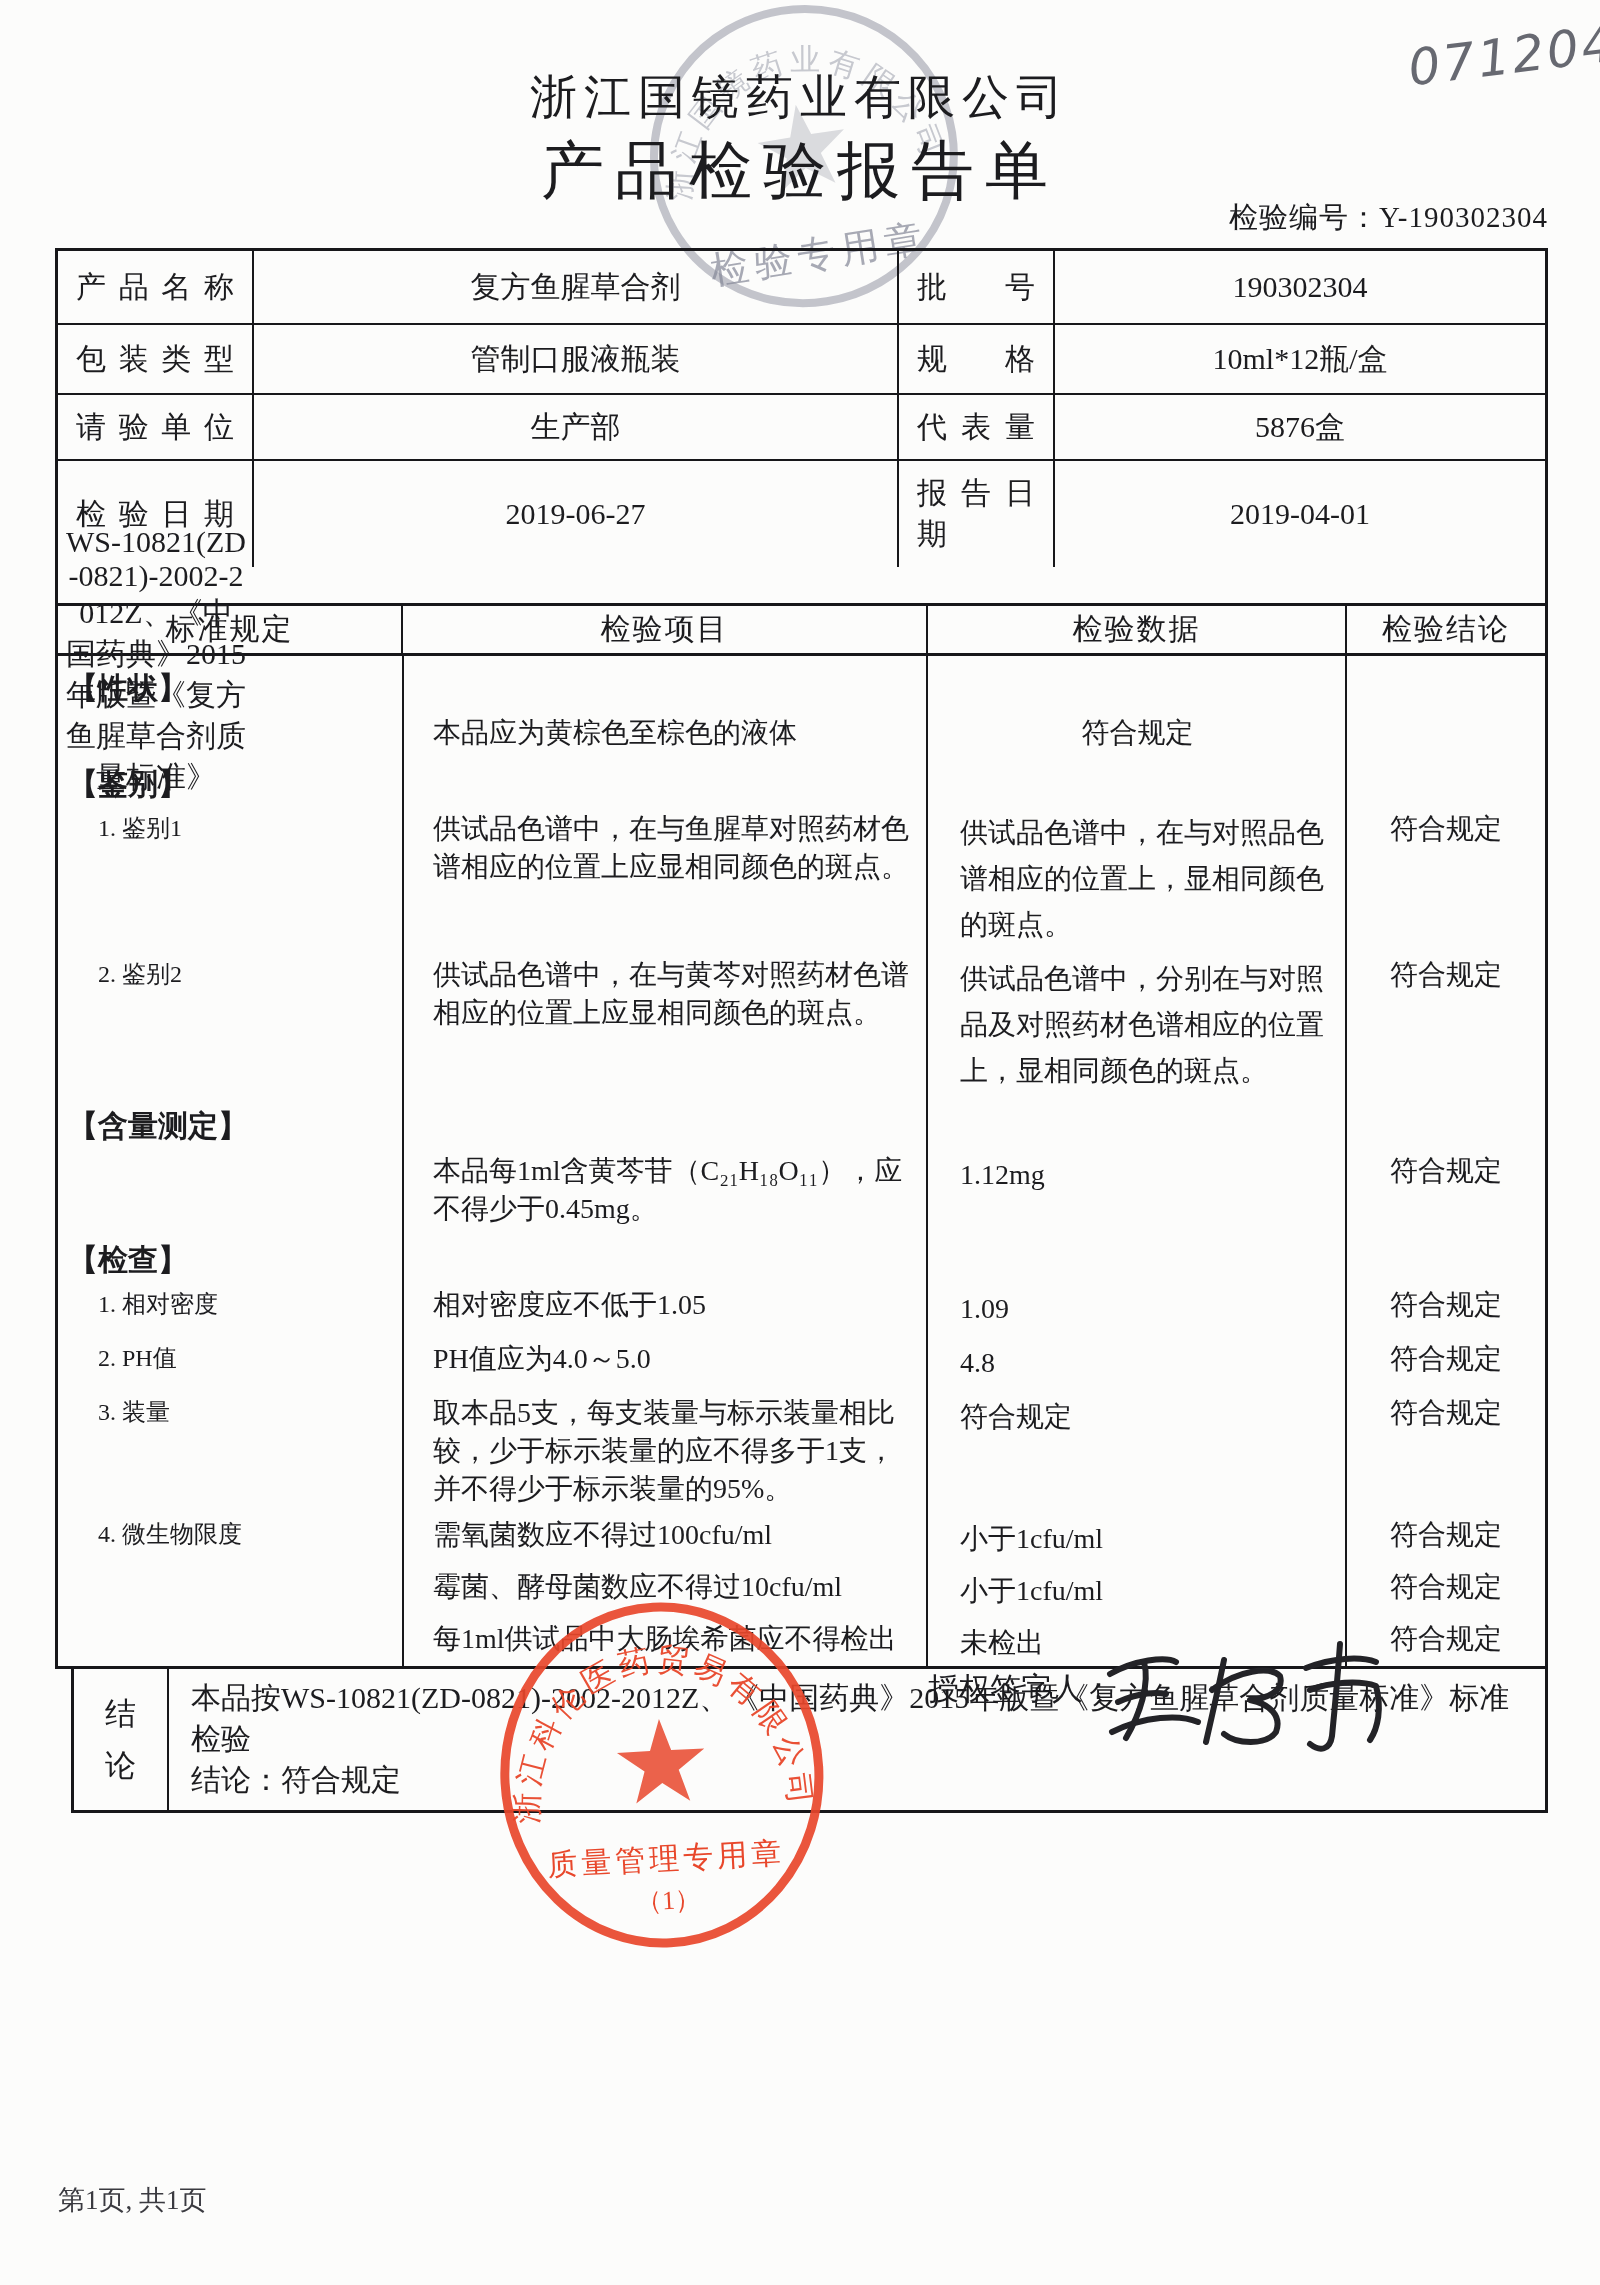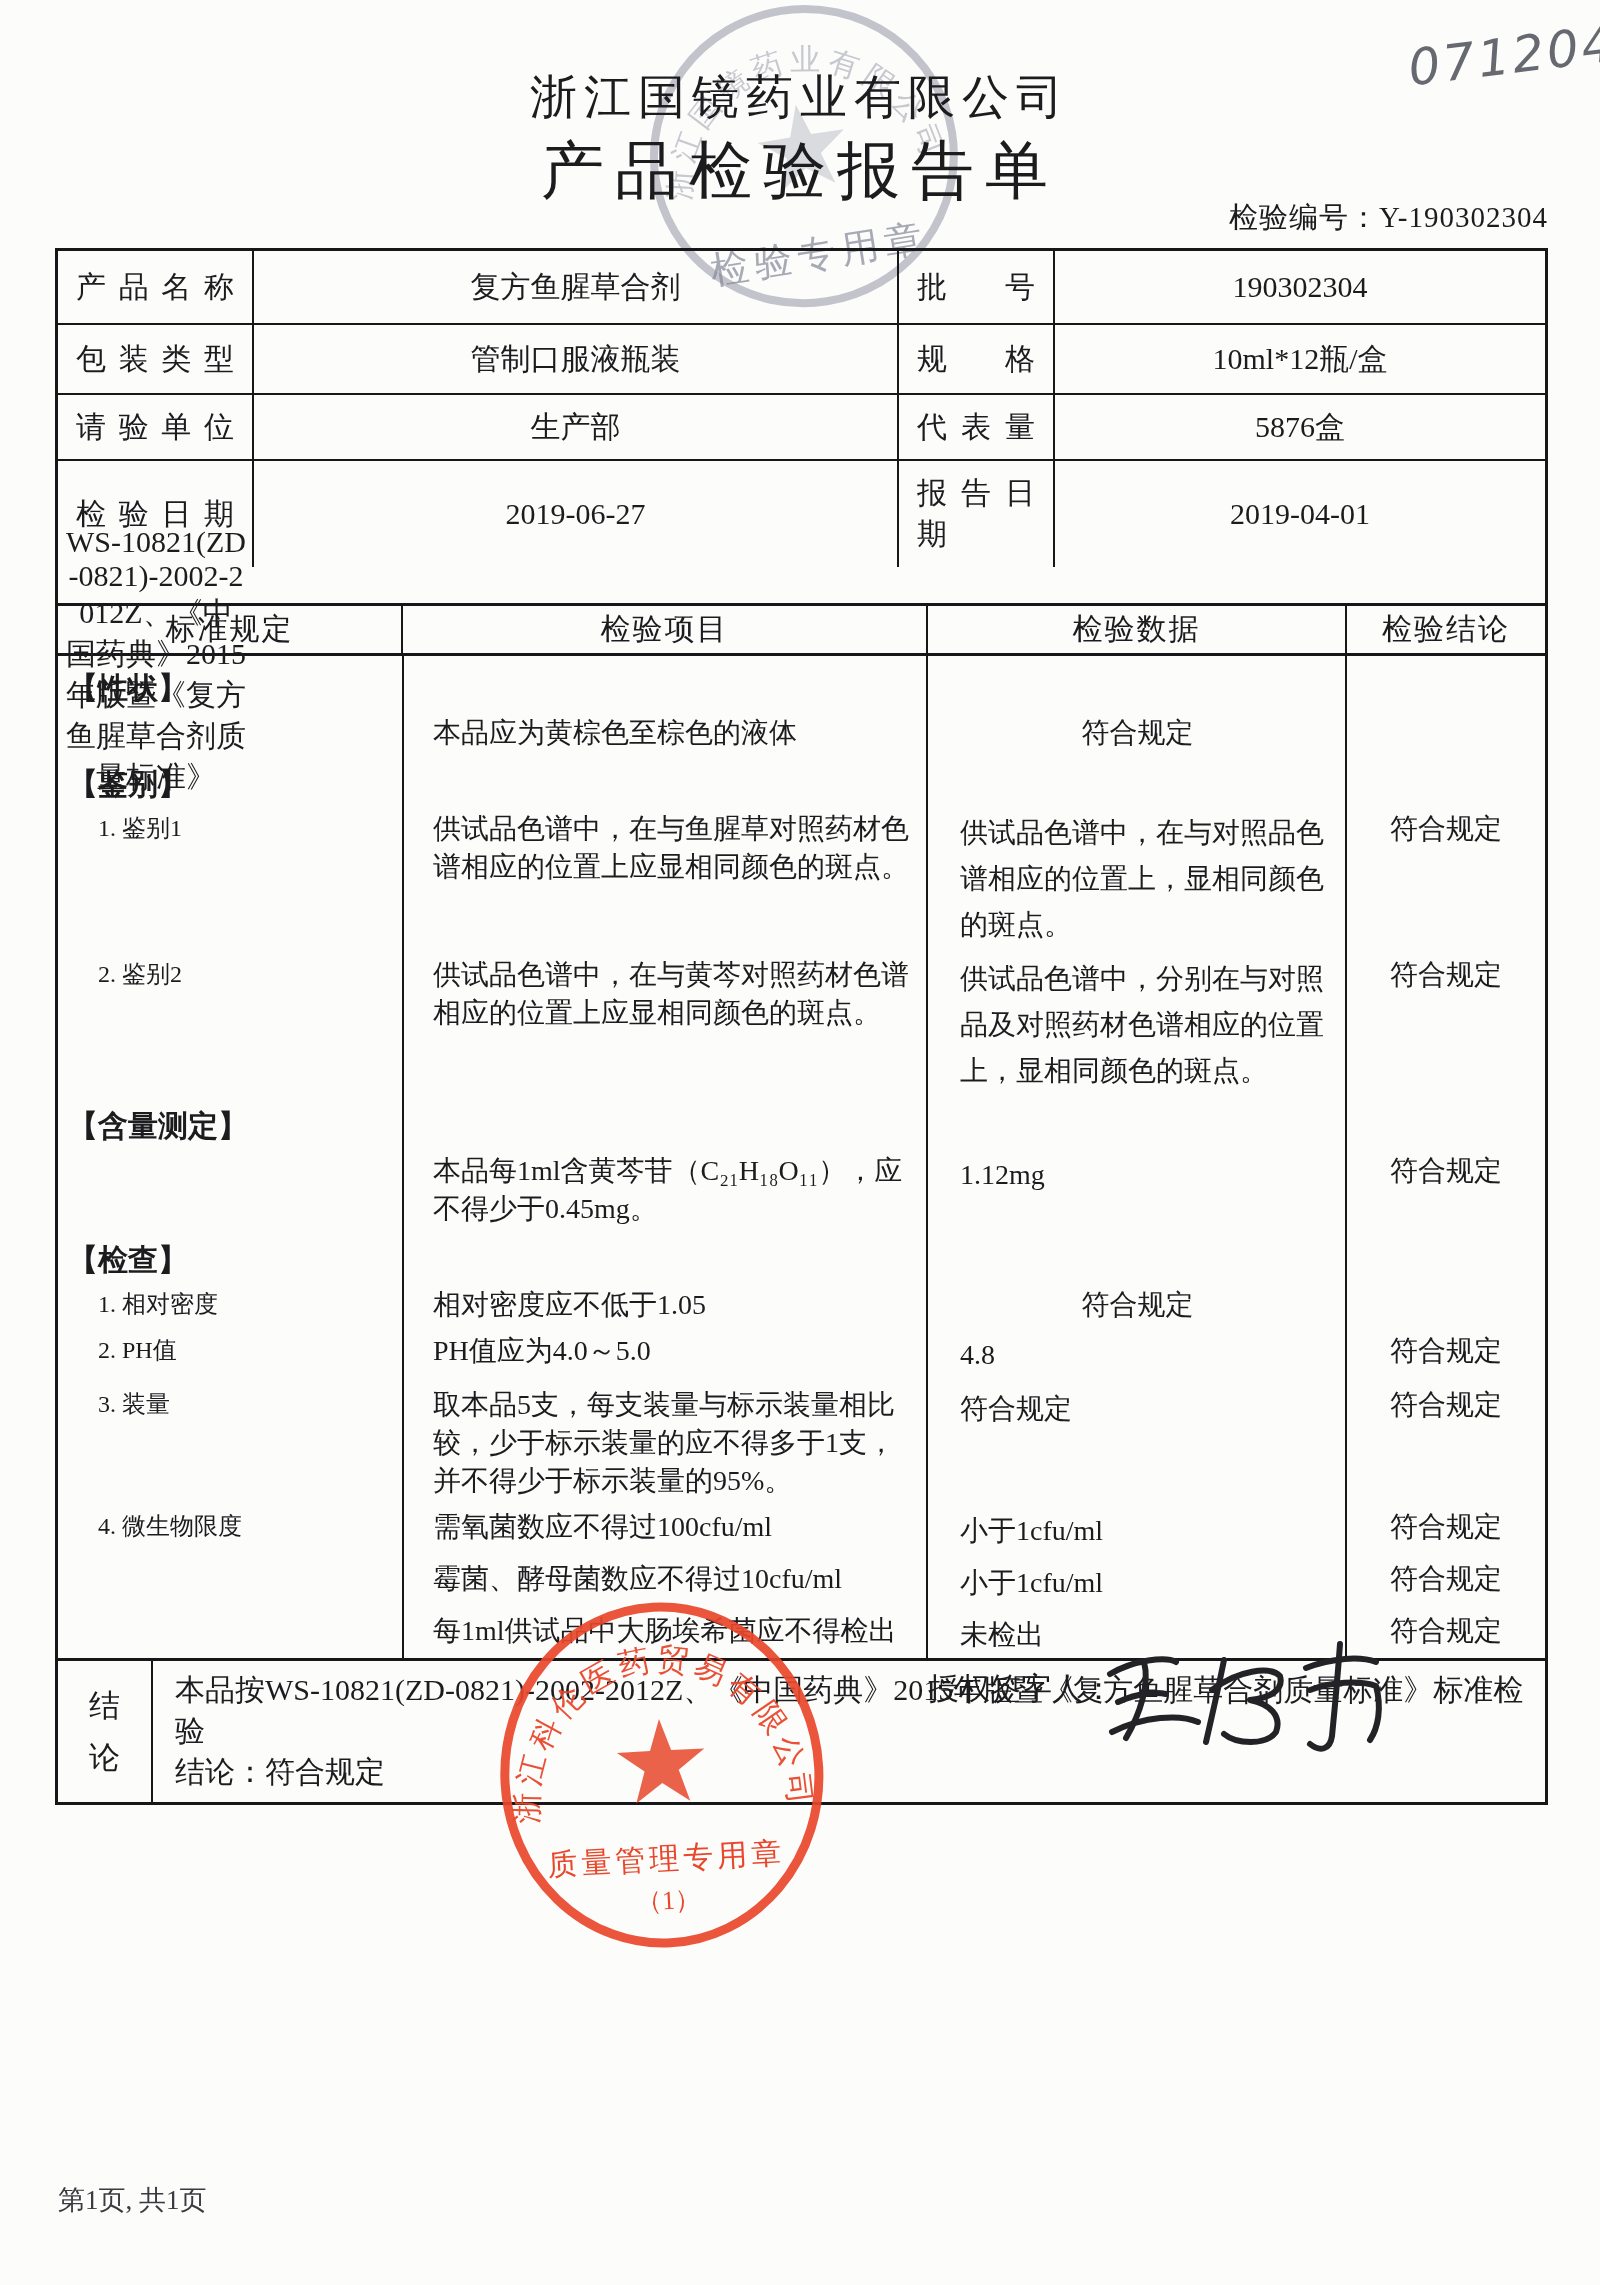--- a/index.html
+++ b/index.html
@@ -54,21 +54,21 @@
   .it-row.section{padding-top:14px;}
   .it-row.item{padding-top:8px;}
   .it-row.sub{padding-top:6px;}
   .c-item{font-size:24px;padding-left:10px;line-height:36px;word-break:break-all;}
   .it-row.item .c-item{padding-left:40px;}
   .section .c-item{font-weight:bold;font-size:30px;}
   .c-std{font-size:28px;line-height:38px;padding:0 14px 0 30px;word-break:break-all;}
   .c-data{font-size:28px;line-height:46px;padding:0 12px 0 32px;word-break:break-all;}
   .c-conc{font-size:28px;text-align:center;line-height:38px;}
   
-  .concl{display:grid;grid-template-columns:95px 1fr;min-height:120px;box-sizing:border-box;}
+  .concl{display:grid;grid-template-columns:95px 1fr;min-height:120px;box-sizing:border-box;margin-left:16px;}
   .concl-label{border-right:2px solid #17171a;display:flex;align-items:center;justify-content:center;}
   .concl-label span{display:block;width:32px;font-size:31px;line-height:52px;word-break:break-all;text-align:center;}
   .concl-text{padding:8px 18px 10px 22px;font-size:30px;line-height:41px;word-break:break-all;}
   .concl-text p{margin:0;}
   
   .sign-label{position:absolute;top:1668px;left:928px;font-size:31px;z-index:3;}
   .signature{position:absolute;top:1632px;left:1100px;z-index:3;}
   
   .footer{position:absolute;top:2182px;left:58px;font-size:27px;color:#3a3a40;}
 </style>
@@ -204,20 +204,21 @@
             </div>
             <div class="it-row section">
               <div class="c-item">【检查】</div>
               <div class="c-std"></div>
               <div class="c-data"></div>
               <div class="c-conc"></div>
             </div>
             <div class="it-row item">
               <div class="c-item">1. 相对密度</div>
               <div class="c-std">相对密度应不低于1.05</div>
+              <div class="c-data">1.09</div>
               <div class="c-conc">符合规定</div>
             </div>
             <div class="it-row item">
               <div class="c-item">2. PH值</div>
               <div class="c-std">PH值应为4.0～5.0</div>
               <div class="c-data">4.8</div>
               <div class="c-conc">符合规定</div>
             </div>
             <div class="it-row item">
               <div class="c-item">3. 装量</div>

